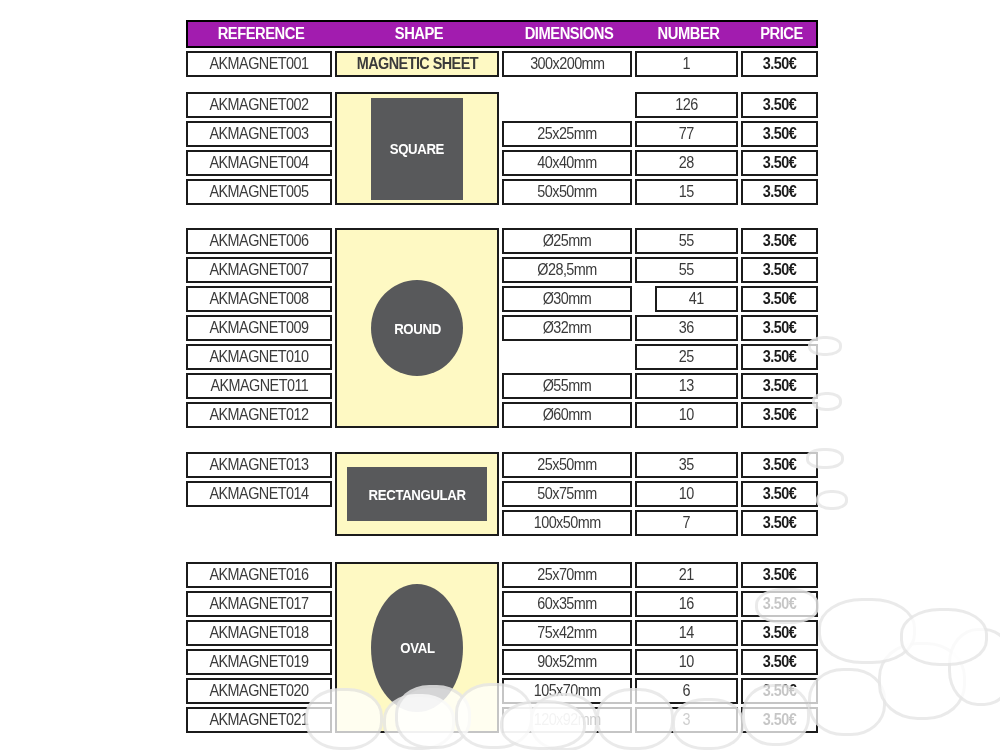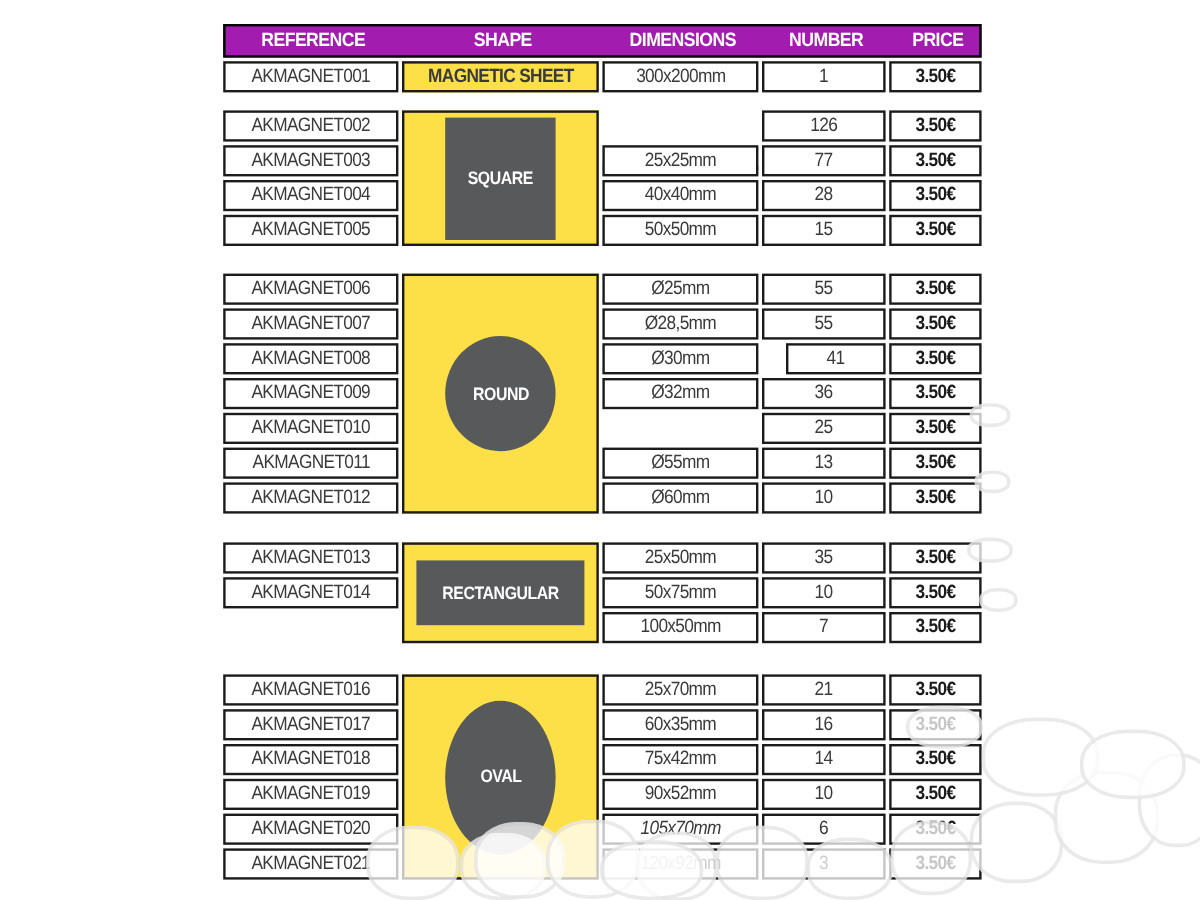--- a/index.html
+++ b/index.html
@@ -55,21 +55,21 @@
     letter-spacing: -0.6px;
     white-space: nowrap;
     overflow: hidden;
   }
   .cell .squeeze { transform: scaleX(0.9); }
   .cell.price { font-weight: bold; color: #1c1c1c; }
   .shape-cell {
     grid-column: 2;
     border: 2px solid #1b1b1b;
     box-sizing: border-box;
-    background: #fde047;
+    background: #fef9c3;
     display: flex;
     align-items: center;
     justify-content: center;
   }
   .shape-label {
     color: #ffffff;
     font-weight: bold;
     letter-spacing: -0.4px;
     transform: scaleX(0.88);
     white-space: nowrap;
@@ -364,21 +364,21 @@
         </div>
         <div class="cell" style="grid-area: 4 / 4;">
           <span class="squeeze">10</span>
         </div>
         <div class="cell price" style="grid-area: 4 / 5;">
           <span class="squeeze">3.50€</span>
         </div>
         <div class="cell" style="grid-area: 5 / 1;">
           <span class="squeeze">AKMAGNET020</span>
         </div>
-        <div class="cell" style="grid-area: 5 / 3; font-style: italic;">
+        <div class="cell" style="grid-area: 5 / 3;">
           <span class="squeeze">105x70mm</span>
         </div>
         <div class="cell" style="grid-area: 5 / 4;">
           <span class="squeeze">6</span>
         </div>
         <div class="cell price" style="grid-area: 5 / 5;">
           <span class="squeeze">3.50€</span>
         </div>
         <div class="cell" style="grid-area: 6 / 1;">
           <span class="squeeze">AKMAGNET021</span>

